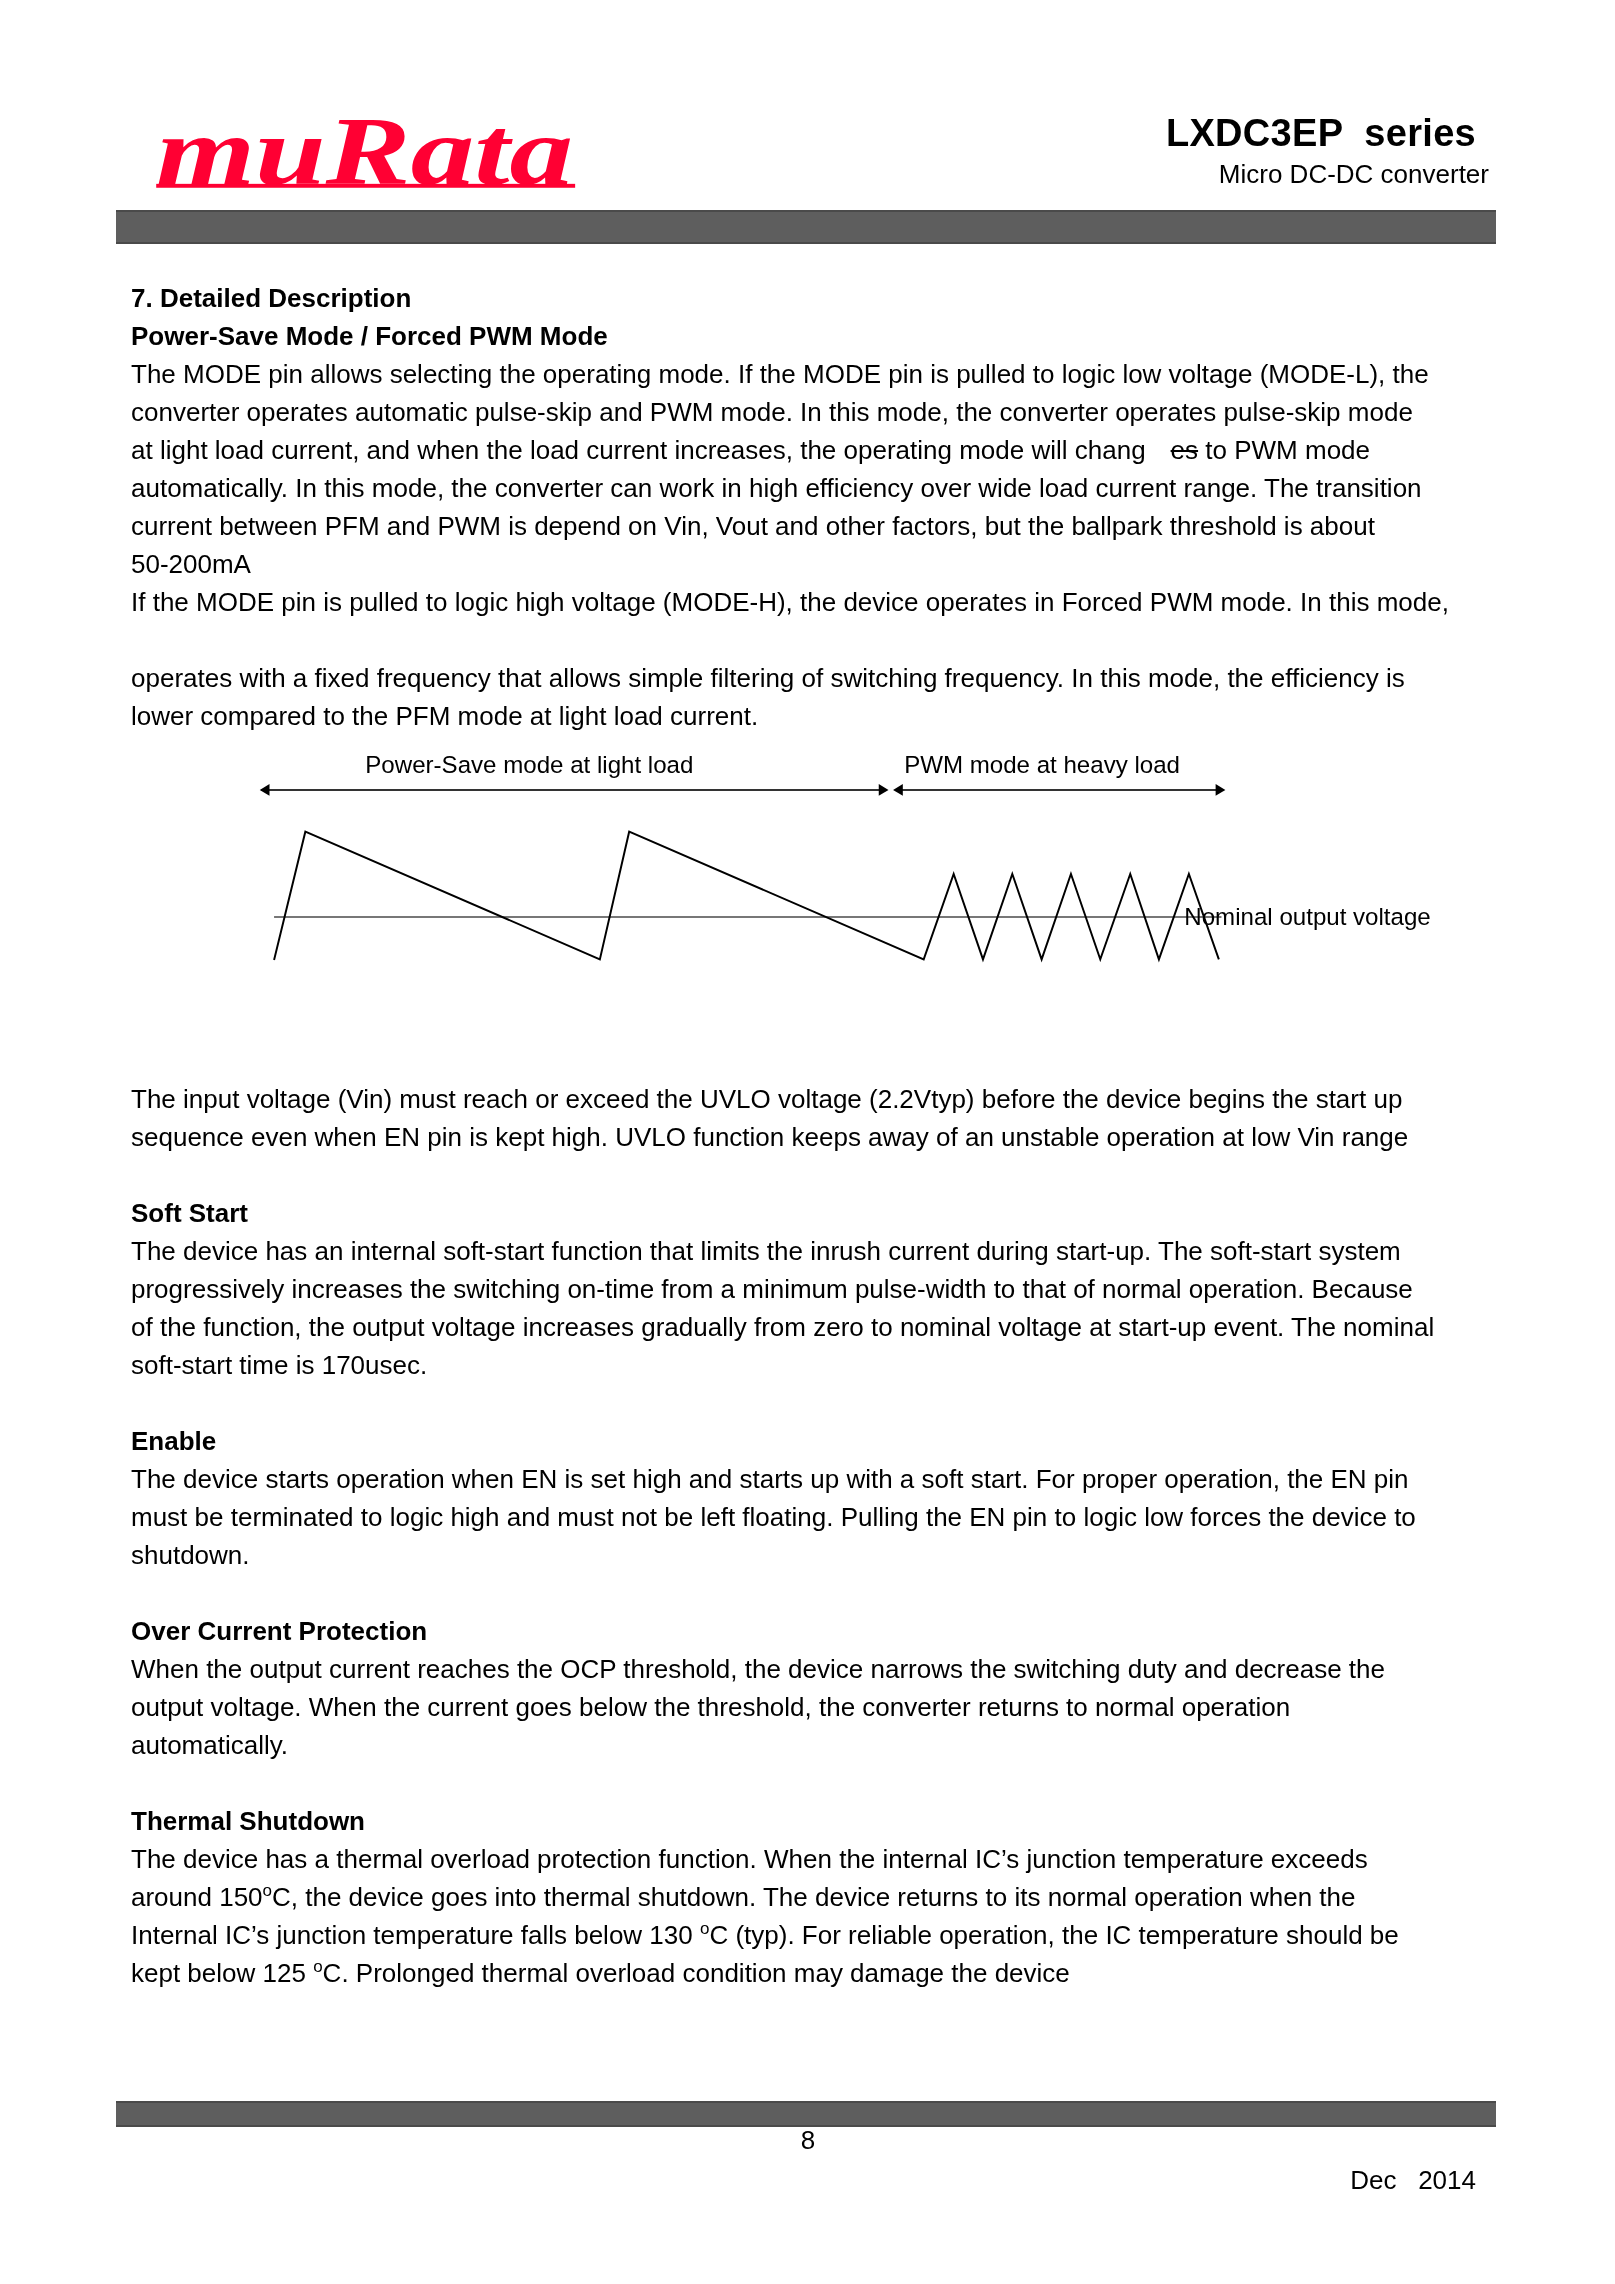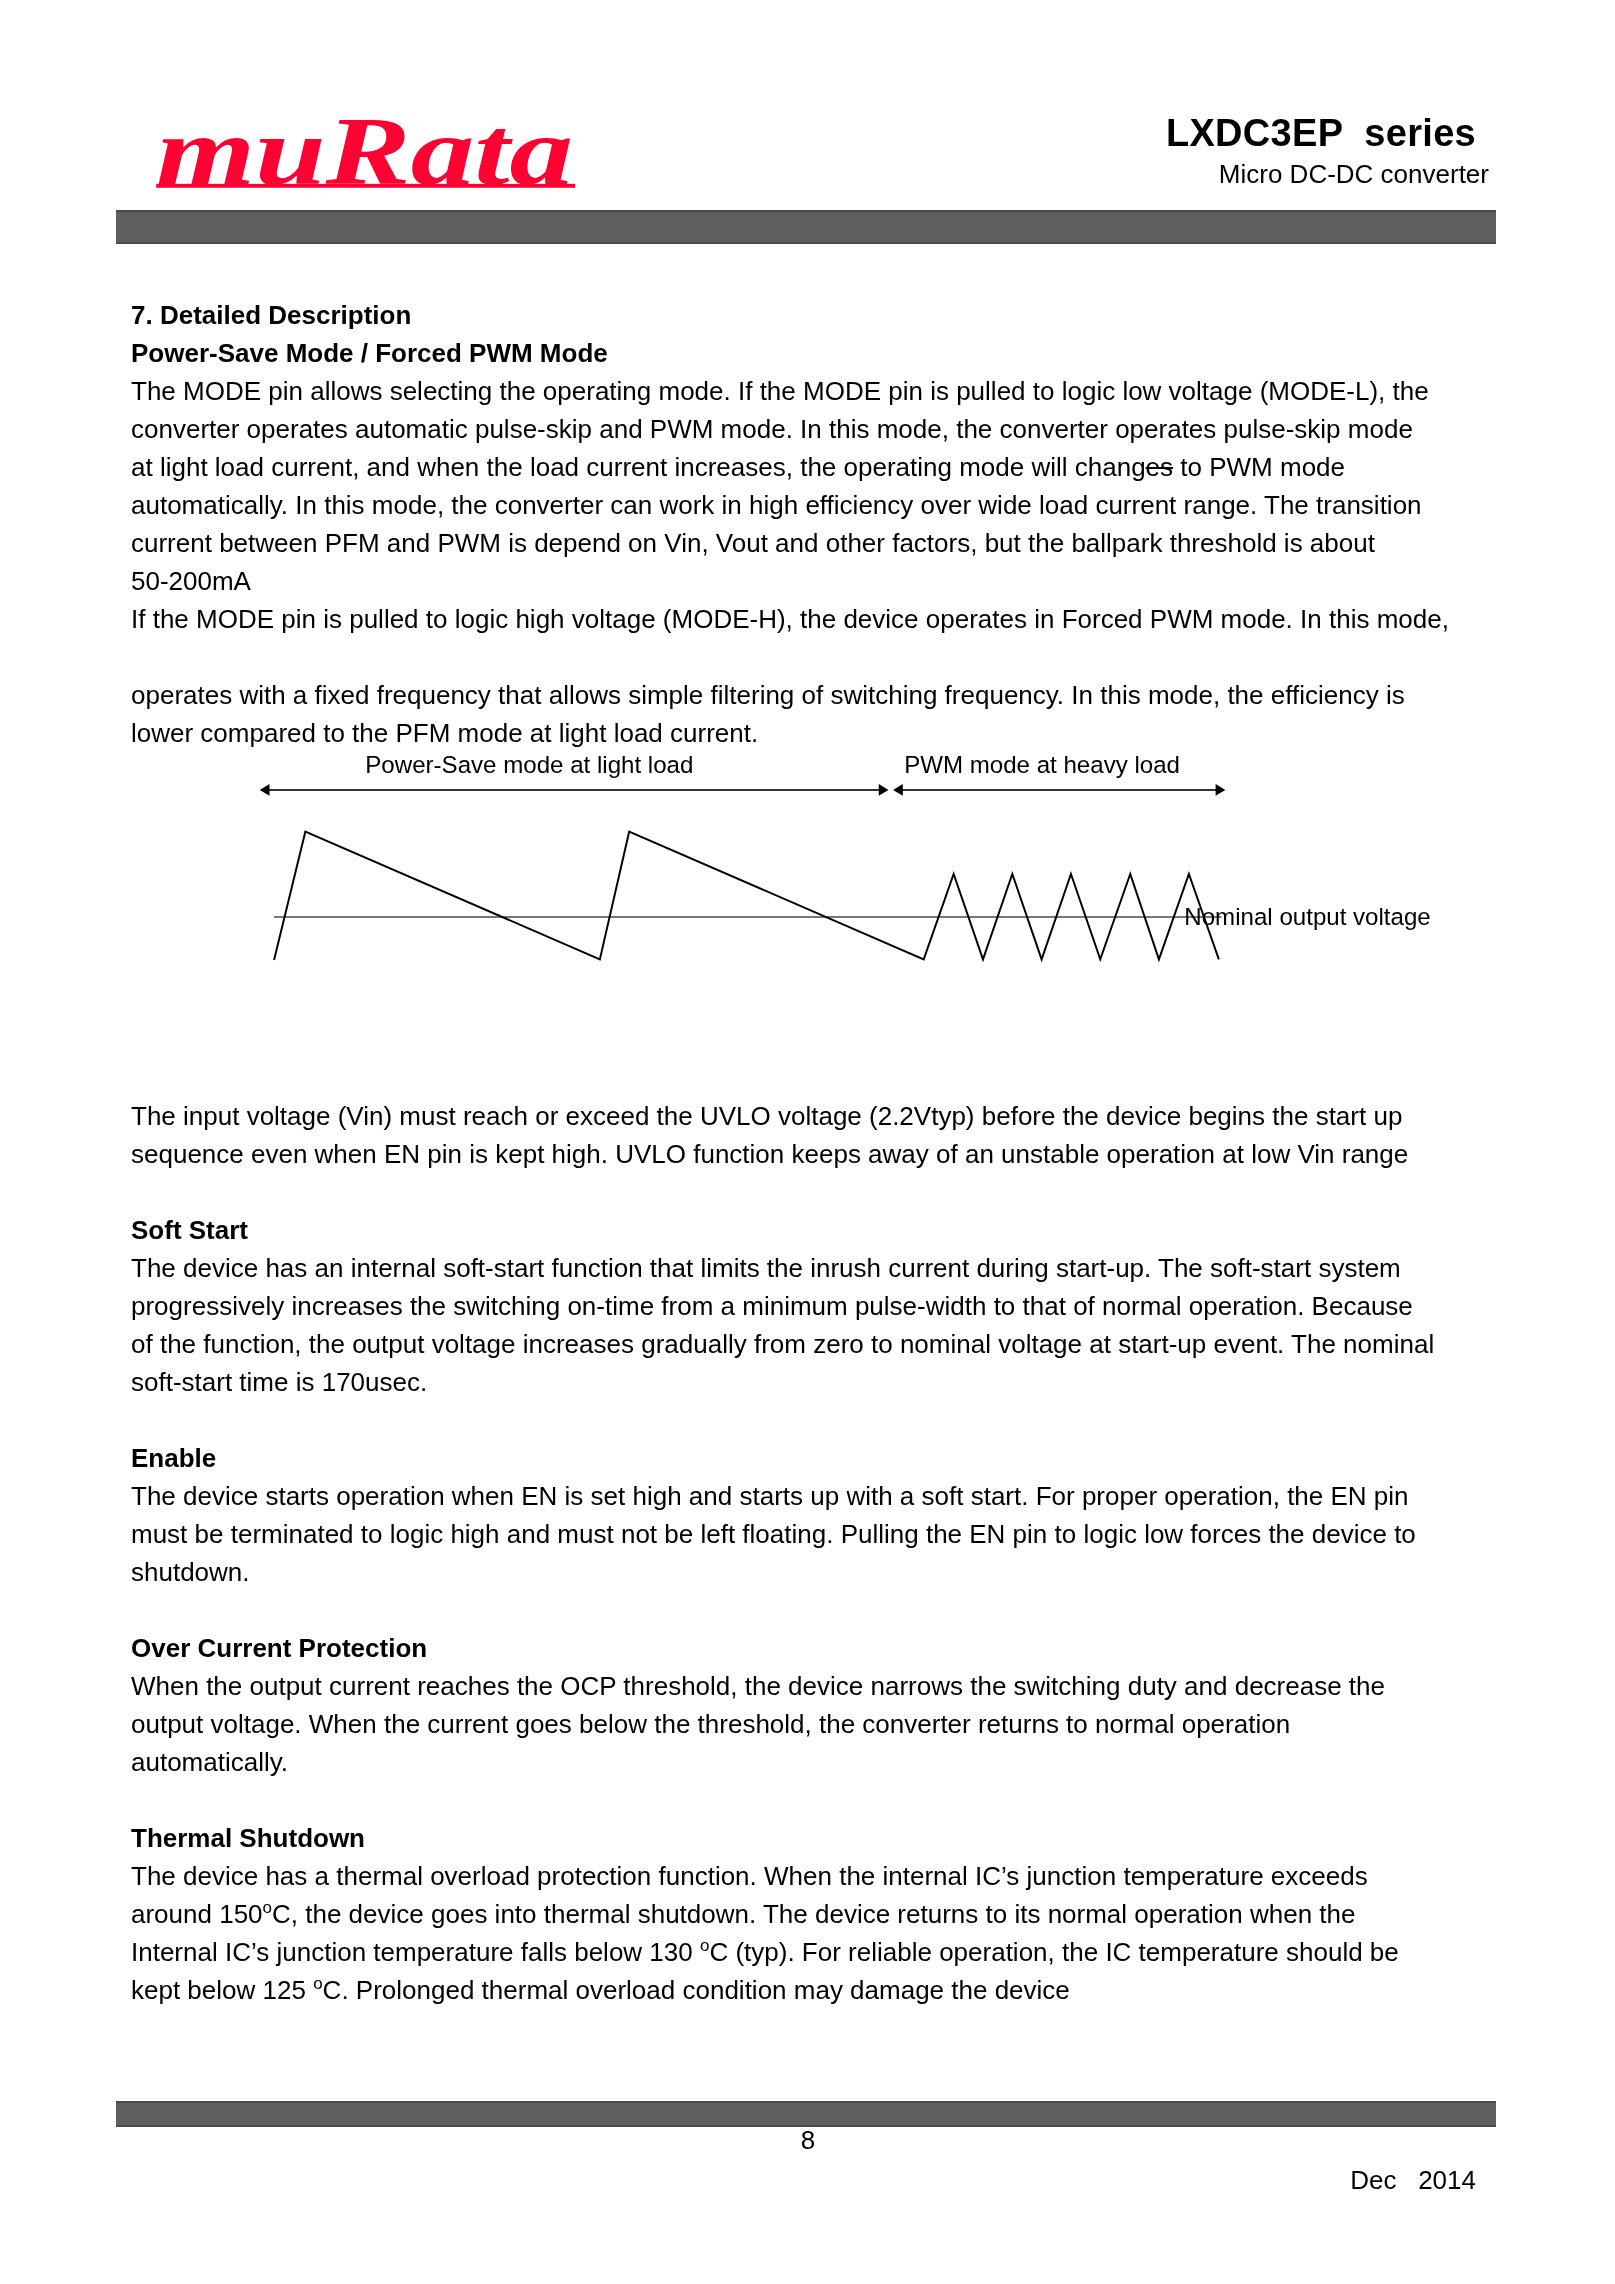--- a/index.html
+++ b/index.html
@@ -6,25 +6,25 @@
   body { width: 1616px; height: 2284px; position: relative; overflow: hidden;
          font-family: "Liberation Sans", sans-serif; color: #000; }
   .logo { position: absolute; left: 151px; top: 86px; width: 430px; height: 111px; }
   .hdr-title { position: absolute; right: 140px; top: 112px; font-size: 38px; font-weight: bold;
                letter-spacing: 0.3px; white-space: pre; }
   .hdr-sub { position: absolute; right: 127px; top: 159px; font-size: 26px; white-space: pre; }
   .bar { position: absolute; left: 116px; width: 1380px; background: #5e5e5e;
          border-top: 2px solid #4a4a4a; border-bottom: 2px solid #4a4a4a; }
   .bar.top { top: 210px; height: 30px; }
   .bar.bottom { top: 2101px; height: 21.5px; }
-  .content { position: absolute; left: 131px; top: 296px; width: 1375px; font-size: 26px; line-height: 38px; }
+  .content { position: absolute; left: 131px; top: 279px; width: 1375px; font-size: 26px; line-height: 38px; }
   .content h2, .content h3 { margin: 0; font-size: 26px; font-weight: bold; line-height: 38px; }
   .content p { margin: 0; }
   .gap { height: 38px; }
-  .strike { text-decoration: line-through; }
+  .strike { text-decoration: line-through; margin-left: 25px; }
   sup { font-size: 17px; line-height: 0; }
   .diagram { position: absolute; left: 248px; top: 737px; width: 1238px; height: 261px; }
   .page-num { position: absolute; left: 0; width: 1616px; top: 2125px; text-align: center; font-size: 26px; }
   .date { position: absolute; right: 140px; top: 2165px; font-size: 26px; white-space: pre; }
 </style>
 </head>
 <body>
 
 <svg class="logo" viewBox="0 0 660 170">
   <text x="8" y="150" font-family="Liberation Serif, serif" font-style="italic" font-weight="bold" font-size="150" fill="#ff0033" textLength="640" lengthAdjust="spacingAndGlyphs">muRata</text>

